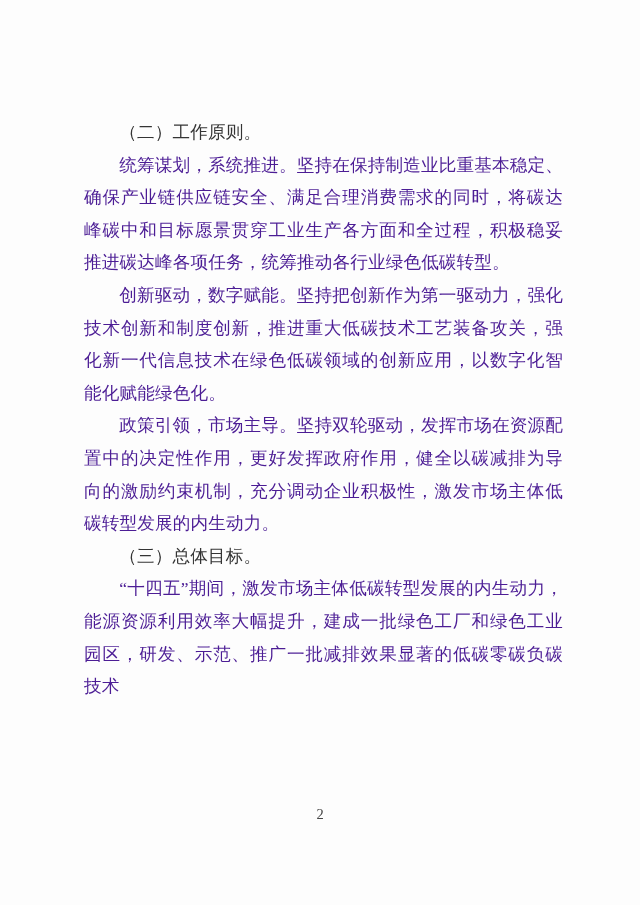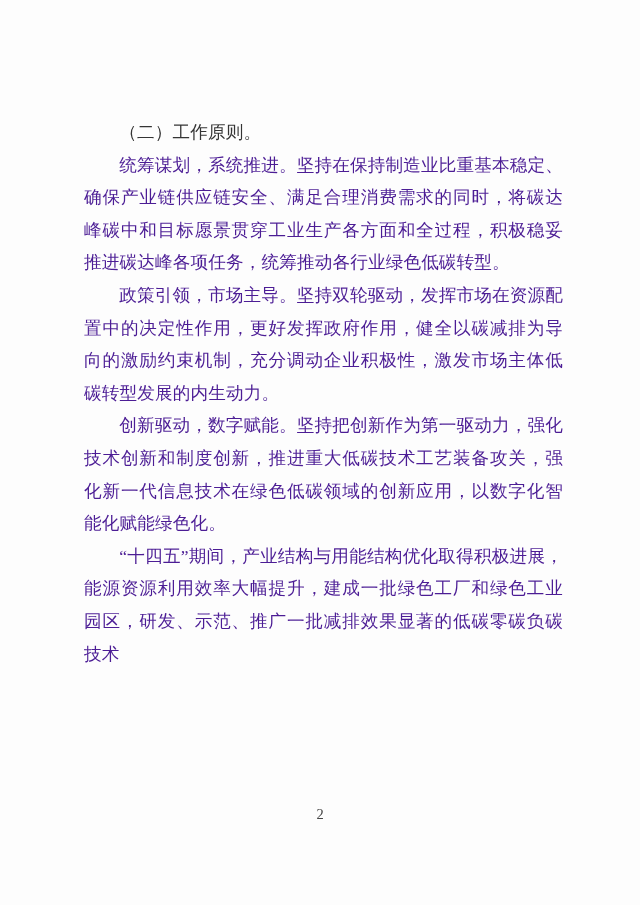--- a/index.html
+++ b/index.html
@@ -49,18 +49,19 @@
     font-family: "Liberation Serif", "DejaVu Serif", serif;
   }
 </style>
 </head>
 <body>
 
 <div class="page">
   <div class="doc-text">
     <p class="heading">（二）工作原则。</p>
     <p>统筹谋划，系统推进。坚持在保持制造业比重基本稳定、确保产业链供应链安全、满足合理消费需求的同时，将碳达峰碳中和目标愿景贯穿工业生产各方面和全过程，积极稳妥推进碳达峰各项任务，统筹推动各行业绿色低碳转型。</p>
+    <p>创新驱动，数字赋能。坚持把创新作为第一驱动力，强化技术创新和制度创新，推进重大低碳技术工艺装备攻关，强化新一代信息技术在绿色低碳领域的创新应用，以数字化智能化赋能绿色化。</p>
     <p>政策引领，市场主导。坚持双轮驱动，发挥市场在资源配置中的决定性作用，更好发挥政府作用，健全以碳减排为导向的激励约束机制，充分调动企业积极性，激发市场主体低碳转型发展的内生动力。</p>
-    <p>创新驱动，数字赋能。坚持把创新作为第一驱动力，强化技术创新和制度创新，推进重大低碳技术工艺装备攻关，强化新一代信息技术在绿色低碳领域的创新应用，以数字化智能化赋能绿色化。</p>
-    <p>“十四五”期间，产业结构与用能结构优化取得积极进展，能源资源利用效率大幅提升，建成一批绿色工厂和绿色工业园区，研发、示范、推广一批减排效果显著的低碳零碳负碳技术</p>
+    <p class="heading">（三）总体目标。</p>
+    <p>“十四五”期间，激发市场主体低碳转型发展的内生动力，能源资源利用效率大幅提升，建成一批绿色工厂和绿色工业园区，研发、示范、推广一批减排效果显著的低碳零碳负碳技术</p>
   </div>
   <div class="page-number">2</div>
 </div>
 
 </body></html>

